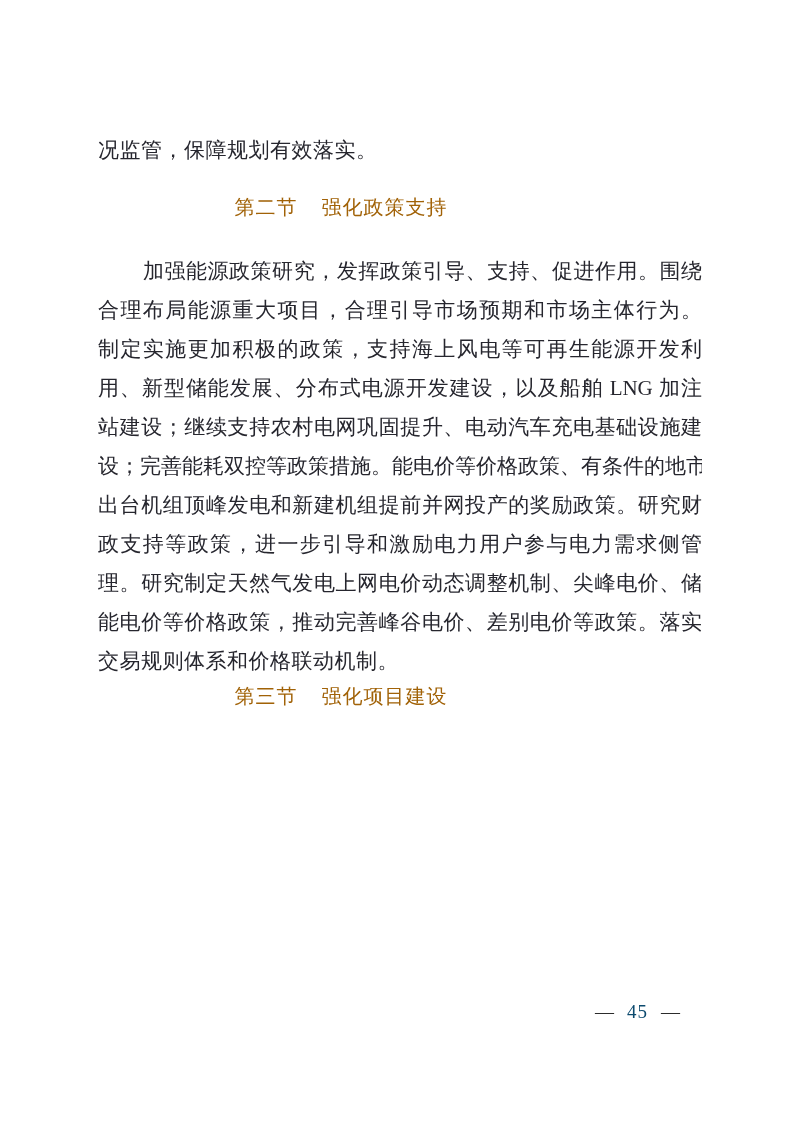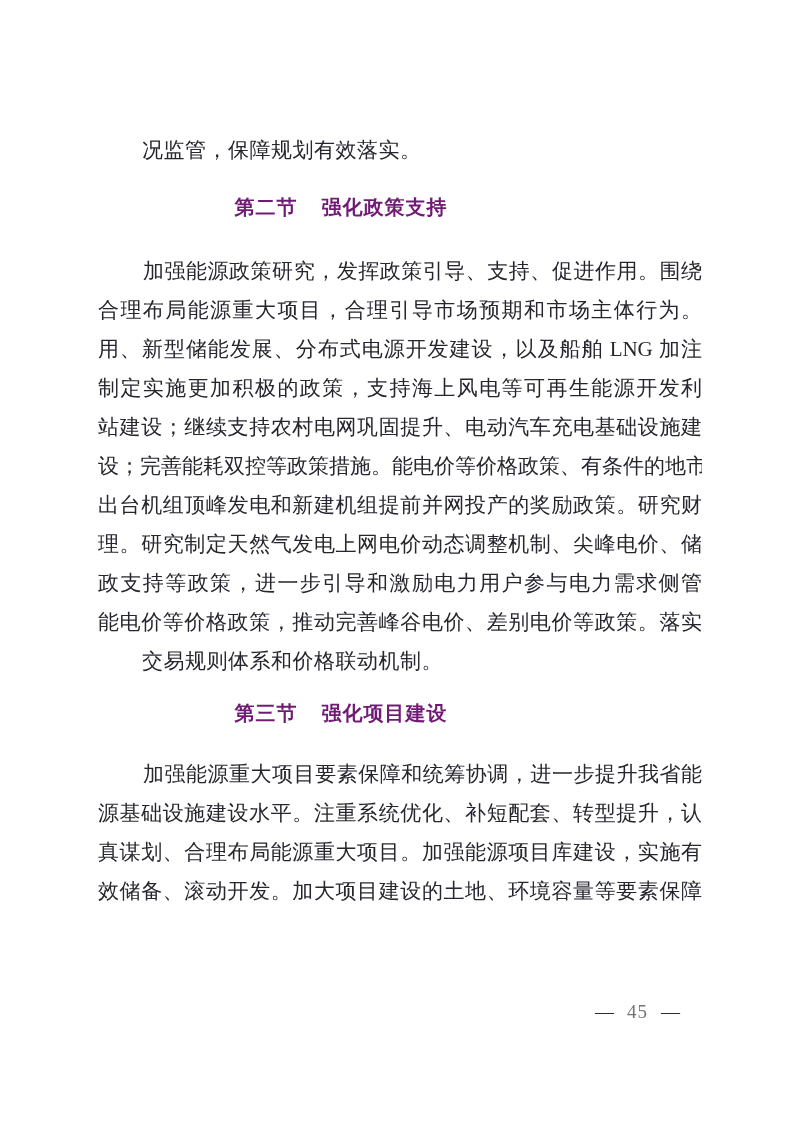--- a/index.html
+++ b/index.html
@@ -20,88 +20,81 @@
     font-size: 21px;
     text-align: justify;
     text-align-last: justify;
     white-space: nowrap;
     overflow: hidden;
   }
   .line.partial {
     text-align: right;
     text-align-last: left;
     letter-spacing: 0.5px;
-    margin-left: 44px;
   }
   .line.first-line { text-indent: 45px; font-family: Liberation Serif, serif; }
   .sec-heading {
     margin: 0;
     line-height: 30px;
     font-size: 20px;
-    font-weight: 700;
-    color: #701a75;
+    font-weight: 400;
+    color: #a16207;
     text-align: center;
     padding-right: 118px; 
     font-family: "Liberation Sans", sans-serif;
   }
   .sec-heading .h-num { margin-right: 24px; letter-spacing: 1px; }
   .sec-heading .h-title { letter-spacing: 1px; }
   #heading-2 { margin-top: 22px; }
   #para-1 { margin-top: 30px; }
-  #heading-3 { margin-top: 17px; }
+  #heading-3 { }
   #para-2 { margin-top: 27px; }
   .footer {
     position: absolute;
     top: 1001px;
     right: 114px;
     font-size: 19px;
     line-height: 22px;
     color: #222222;
     font-family: "Liberation Serif", serif;
     display: flex;
     align-items: center;
   }
   .footer .dash { color: #222222; }
-  .footer .num { color: #737373; margin: 0 13px; letter-spacing: 1px; }
+  .footer .num { color: #0c4a6e; margin: 0 13px; letter-spacing: 1px; }
 </style>
 </head>
 <body>
 
 <div class="page">
 
   <div class="line partial">况监管，保障规划有效落实。</div>
 
   <h2 class="sec-heading" id="heading-2">
     <span class="h-num">第二节</span><span class="h-title">强化政策支持</span>
   </h2>
 
   <div id="para-1">
     <div class="line first-line">加强能源政策研究，发挥政策引导、支持、促进作用。围绕</div>
     <div class="line">合理布局能源重大项目，合理引导市场预期和市场主体行为。</div>
+    <div class="line">制定实施更加积极的政策，支持海上风电等可再生能源开发利</div>
     <div class="line">用、新型储能发展、分布式电源开发建设，以及船舶 LNG 加注</div>
-    <div class="line">制定实施更加积极的政策，支持海上风电等可再生能源开发利</div>
     <div class="line">站建设；继续支持农村电网巩固提升、电动汽车充电基础设施建</div>
     <div class="line">设；完善能耗双控等政策措施。能电价等价格政策、有条件的地市</div>
     <div class="line">出台机组顶峰发电和新建机组提前并网投产的奖励政策。研究财</div>
+    <div class="line">政支持等政策，进一步引导和激励电力用户参与电力需求侧管</div>
     <div class="line">理。研究制定天然气发电上网电价动态调整机制、尖峰电价、储</div>
-    <div class="line">政支持等政策，进一步引导和激励电力用户参与电力需求侧管</div>
     <div class="line">能电价等价格政策，推动完善峰谷电价、差别电价等政策。落实</div>
     <div class="line partial">交易规则体系和价格联动机制。</div>
   </div>
 
   <h2 class="sec-heading" id="heading-3">
     <span class="h-num">第三节</span><span class="h-title">强化项目建设</span>
   </h2>
 
-  <div id="para-2">
-    <div class="line first-line">加强能源重大项目要素保障和统筹协调，进一步提升我省能</div>
-    <div class="line">源基础设施建设水平。注重系统优化、补短配套、转型提升，认</div>
-    <div class="line">真谋划、合理布局能源重大项目。加强能源项目库建设，实施有</div>
-    <div class="line">效储备、滚动开发。加大项目建设的土地、环境容量等要素保障</div>
-  </div>
 
   <div class="footer">
     <span class="dash">—</span>
     <span class="num">45</span>
     <span class="dash">—</span>
   </div>
 
 </div>
 
 </body></html>

